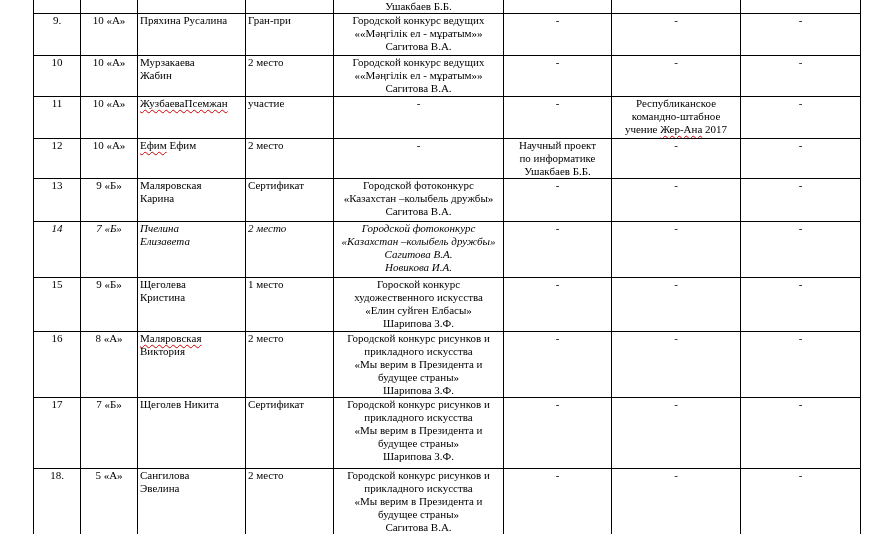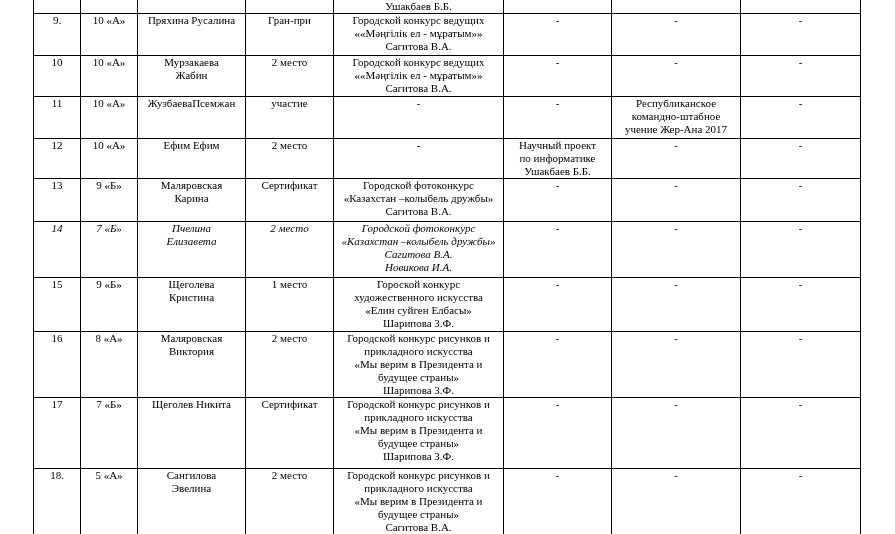--- a/index.html
+++ b/index.html
@@ -30,24 +30,25 @@
   table.results td {
     border: 1px solid #000000;
     vertical-align: top;
     padding: 0 2px;
     overflow: hidden;
     word-wrap: break-word;
   }
   tr.partial td { border-top: 0; }
   td.c-num, td.c-grade, td.c-competition,
   td.c-col6, td.c-col7, td.c-col8 { text-align: center; }
-  td.c-name, td.c-result { text-align: center; padding-left: 4px; }
+  td.c-name, td.c-result { text-align: left; padding-left: 4px; }
   .line { white-space: nowrap; }
   td.c-competition .line, td.c-col6 .line, td.c-col7 .line { white-space: normal; }
   .misspell {
+    text-decoration: underline;
     text-decoration-style: wavy;
     text-decoration-color: #cc0000;
     text-decoration-thickness: 1px;
     text-underline-offset: 2px;
   }
 </style>
 </head>
 <body>
 
 <div class="page">

